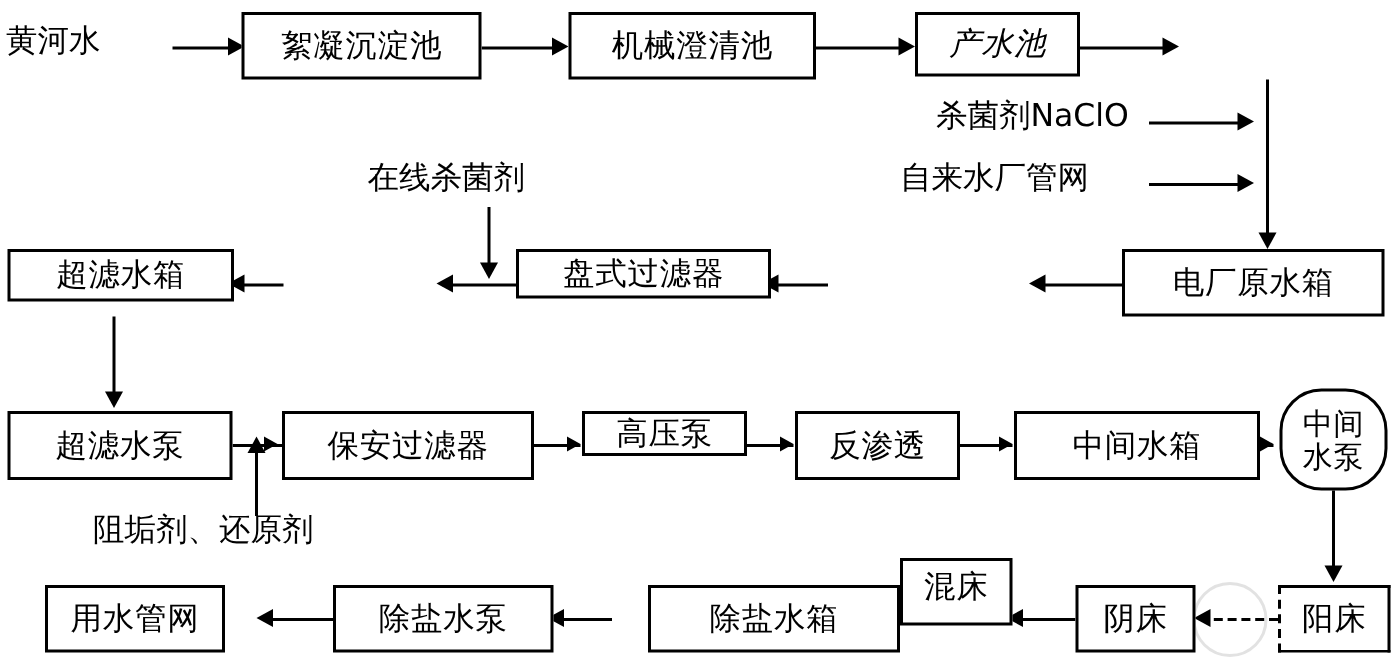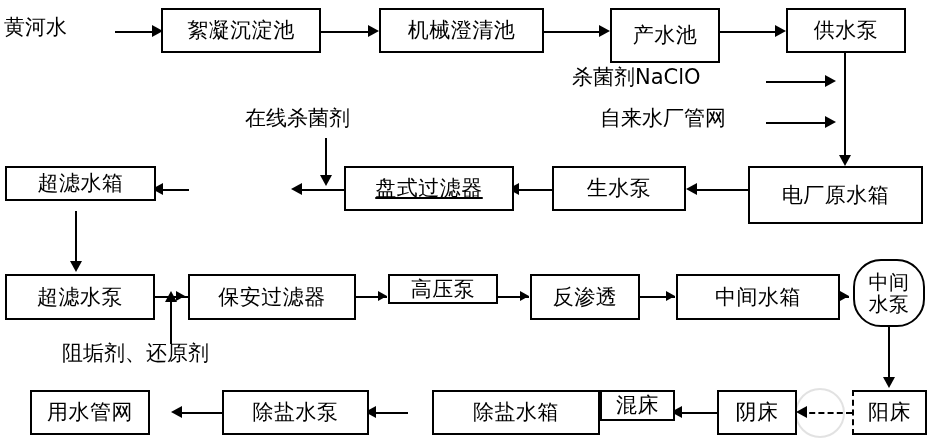--- a/index.html
+++ b/index.html
@@ -114,49 +114,47 @@
   <div class="box" style="left:161px;top:8px;width:160px;height:45px;">絮凝沉淀池</div>
 
   <div class="hline" style="left:321px;top:31px;width:50px;"></div>
   <div class="arrow right" style="left:368px;top:25px;"></div>
 
   <div class="box" style="left:379px;top:8px;width:165px;height:45px;">机械澄清池</div>
 
   <div class="hline" style="left:544px;top:31px;width:58px;"></div>
   <div class="arrow right" style="left:599px;top:25px;"></div>
 
-  <div class="box" style="left:610px;top:8px;width:110px;height:55px;">产水池</div>
+  <div class="box" style="left:610px;top:8px;width:110px;height:43px;font-style:italic;">产水池</div>
 
   <div class="hline" style="left:720px;top:31px;width:58px;"></div>
   <div class="arrow right" style="left:775px;top:25px;"></div>
 
-  <div class="box" style="left:786px;top:8px;width:120px;height:45px;">供水泵</div>
-
-  <div class="label" style="left:572px;top:66px;text-align:center;">杀菌剂NaClO</div>
+
+  <div class="label" style="left:624px;top:66px;text-align:center;">杀菌剂NaClO</div>
   <div class="hline" style="left:766px;top:81px;width:62px;"></div>
   <div class="arrow right" style="left:825px;top:75px;"></div>
 
   <div class="label" style="left:600px;top:107px;">自来水厂管网</div>
   <div class="hline" style="left:766px;top:122px;width:62px;"></div>
   <div class="arrow right" style="left:825px;top:116px;"></div>
 
   <div class="vline" style="left:844px;top:53px;height:107px;"></div>
   <div class="arrow down" style="left:839px;top:155px;"></div>
 
-  <div class="box" style="left:748px;top:166px;width:175px;height:58px;">电厂原水箱</div>
+  <div class="box" style="left:748px;top:166px;width:175px;height:45px;">电厂原水箱</div>
 
   <div class="hline" style="left:690px;top:189px;width:58px;"></div>
   <div class="arrow left" style="left:686px;top:183px;"></div>
 
-  <div class="box" style="left:552px;top:166px;width:134px;height:45px;">生水泵</div>
 
   <div class="hline" style="left:512px;top:189px;width:40px;"></div>
   <div class="arrow left" style="left:508px;top:183px;"></div>
 
-  <div class="box" style="left:344px;top:166px;width:170px;height:45px;text-decoration:underline;">盘式过滤器</div>
+  <div class="box" style="left:344px;top:166px;width:170px;height:33px;">盘式过滤器</div>
 
   <div class="label" style="left:245px;top:107px;">在线杀菌剂</div>
   <div class="vline" style="left:325px;top:138px;height:40px;"></div>
   <div class="arrow down" style="left:320px;top:175px;"></div>
 
   <div class="hline" style="left:295px;top:189px;width:49px;"></div>
   <div class="arrow left" style="left:291px;top:183px;"></div>
 
 
   <div class="hline" style="left:156px;top:189px;width:33px;"></div>
@@ -205,21 +203,21 @@
   <div class="box dashed-left" style="left:852px;top:390px;width:75px;height:45px;">阳床</div>
 
   <div class="hline dash" style="left:800px;top:412px;width:52px;"></div>
   <div class="arrow left" style="left:796px;top:406px;"></div>
 
   <div class="box" style="left:717px;top:390px;width:80px;height:45px;">阴床</div>
 
   <div class="hline" style="left:675px;top:412px;width:42px;"></div>
   <div class="arrow left" style="left:671px;top:406px;"></div>
 
-  <div class="box" style="left:600px;top:390px;width:75px;height:31px;">混床</div>
+  <div class="box" style="left:600px;top:372px;width:75px;height:45px;font-family:Liberation Mono, monospace;">混床</div>
 
   <div class="hline" style="left:557px;top:412px;width:43px;"></div>
   <div class="arrow left" style="left:553px;top:406px;"></div>
 
   <div class="box" style="left:432px;top:390px;width:168px;height:45px;">除盐水箱</div>
 
   <div class="hline" style="left:369px;top:412px;width:39px;"></div>
   <div class="arrow left" style="left:365px;top:406px;"></div>
 
   <div class="box" style="left:222px;top:390px;width:147px;height:45px;">除盐水泵</div>

